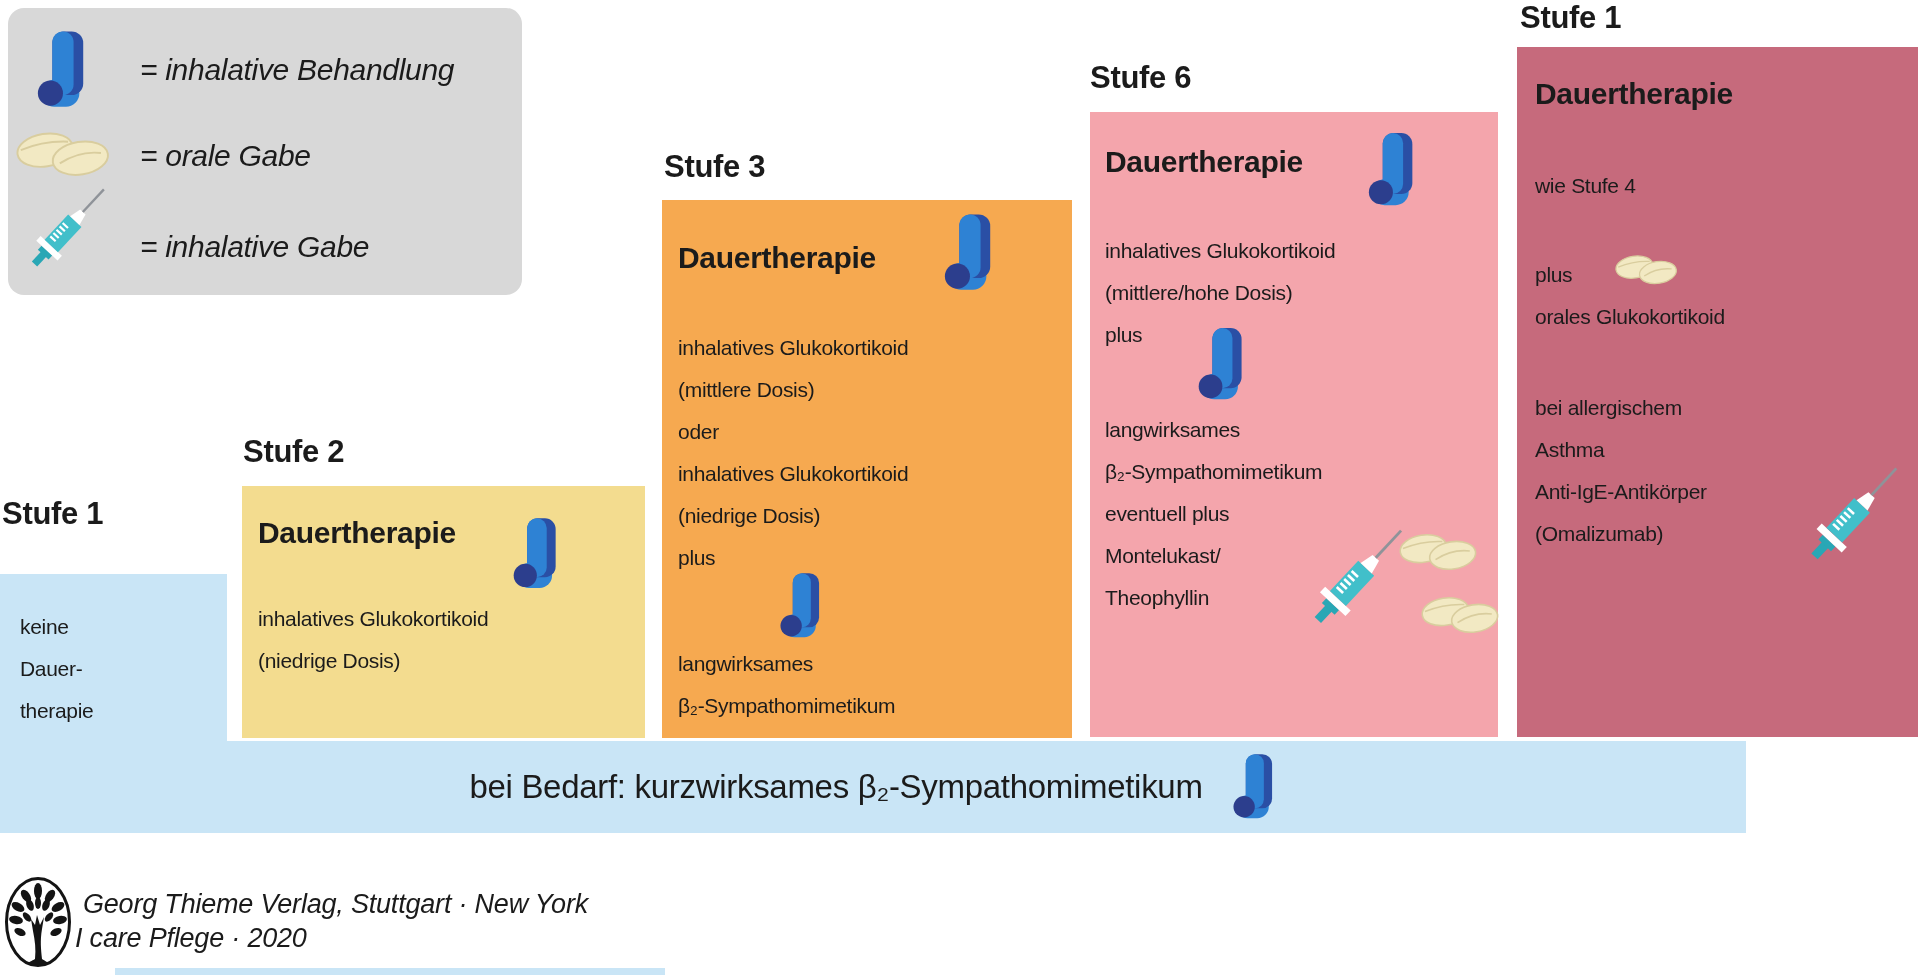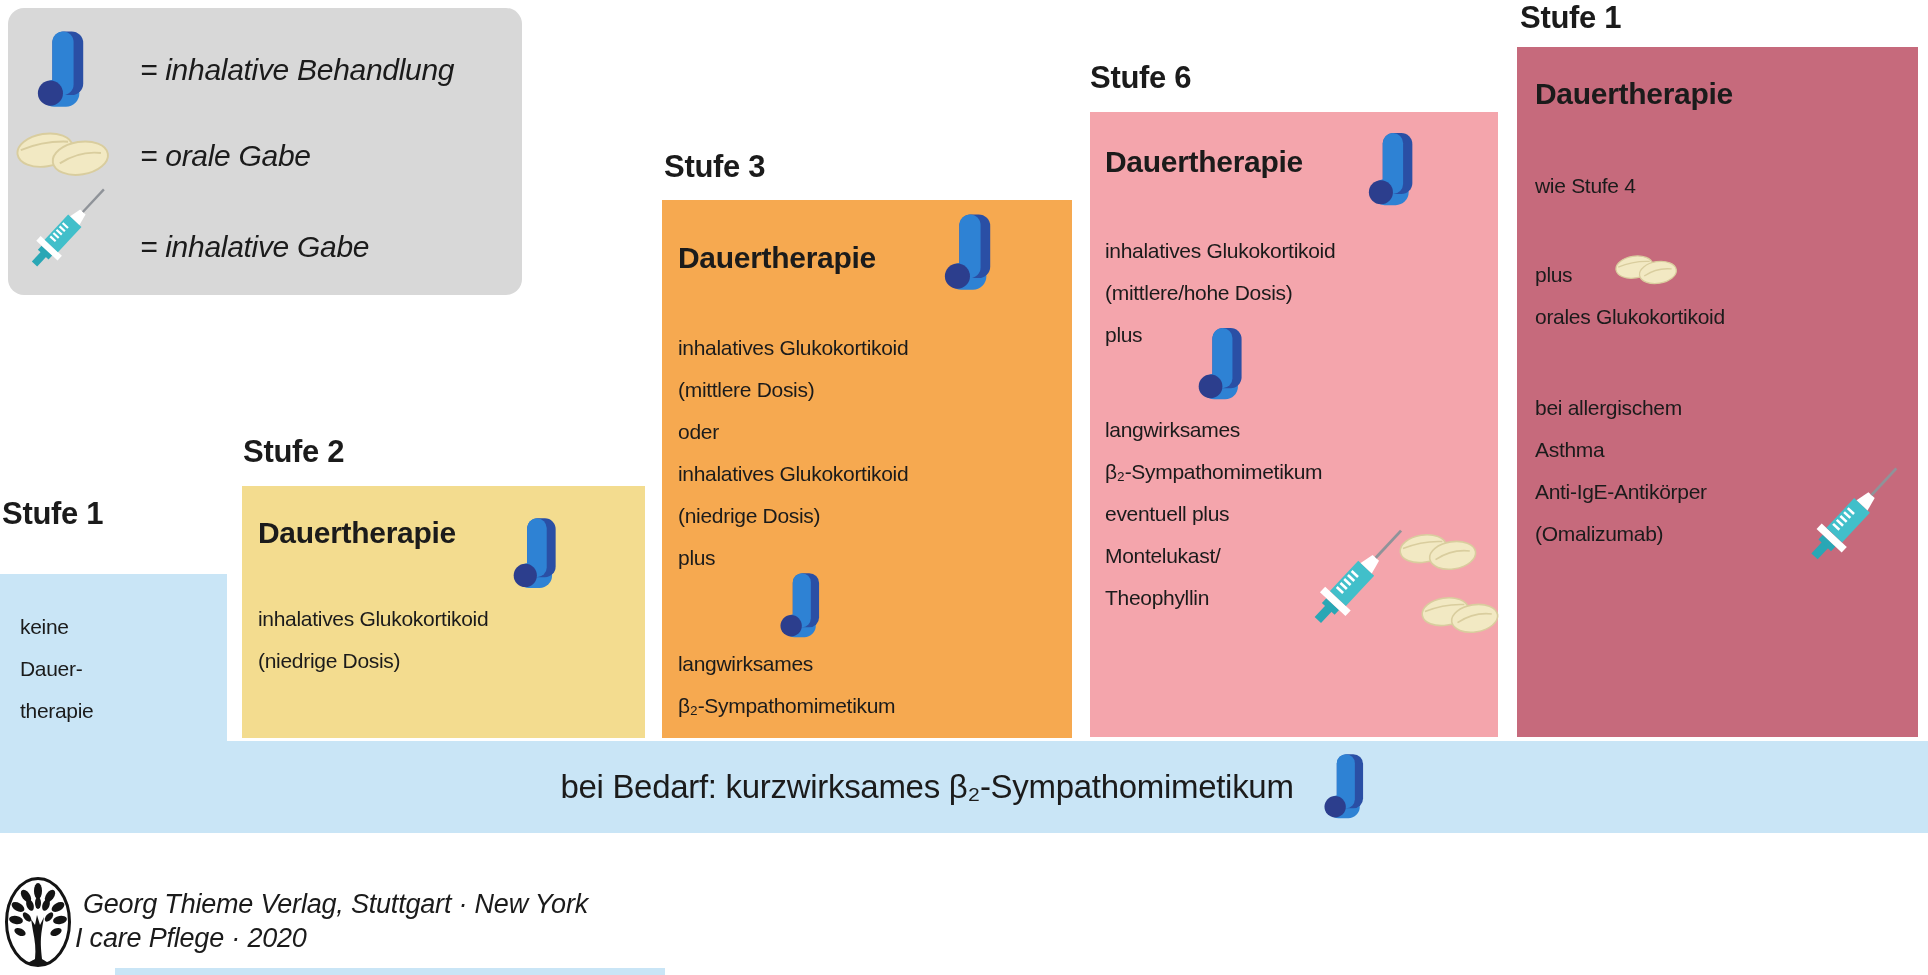--- a/index.html
+++ b/index.html
@@ -16,21 +16,21 @@
   
   .stepbox{position:absolute;}
   .box-s1{left:0;top:574px;width:227px;height:196px;background:#c9e5f6;}
   .box-s2{left:242px;top:486px;width:403px;height:252px;background:#f3dc8f;}
   .box-s3{left:662px;top:200px;width:410px;height:538px;background:#f6a950;}
   .box-s4{left:1090px;top:112px;width:408px;height:625px;background:#f4a5ac;}
   .box-s5{left:1517px;top:47px;width:401px;height:690px;background:#c66a7c;}
   .box-head{position:absolute;font-size:30px;font-weight:bold;letter-spacing:-0.3px;}
   .box-body{position:absolute;font-size:21px;line-height:42px;white-space:pre-line;letter-spacing:-0.3px;}
   
-  .band{left:0;top:741px;width:1928px;height:92px;background:#c9e5f6;display:flex;align-items:center;justify-content:center;}
+  .band{left:0;top:741px;width:1746px;height:92px;background:#c9e5f6;display:flex;align-items:center;justify-content:center;}
   .band-text{font-size:33px;letter-spacing:-0.3px;}
   
   .footer-line{position:absolute;font-size:27px;letter-spacing:-0.2px;font-style:italic;}
   .bottom-bar{left:115px;top:968px;width:550px;height:7px;background:#c9e5f6;}
   .icon{display:block;}
 </style>
 </head>
 <body>
 
 <svg width="0" height="0" style="position:absolute">

